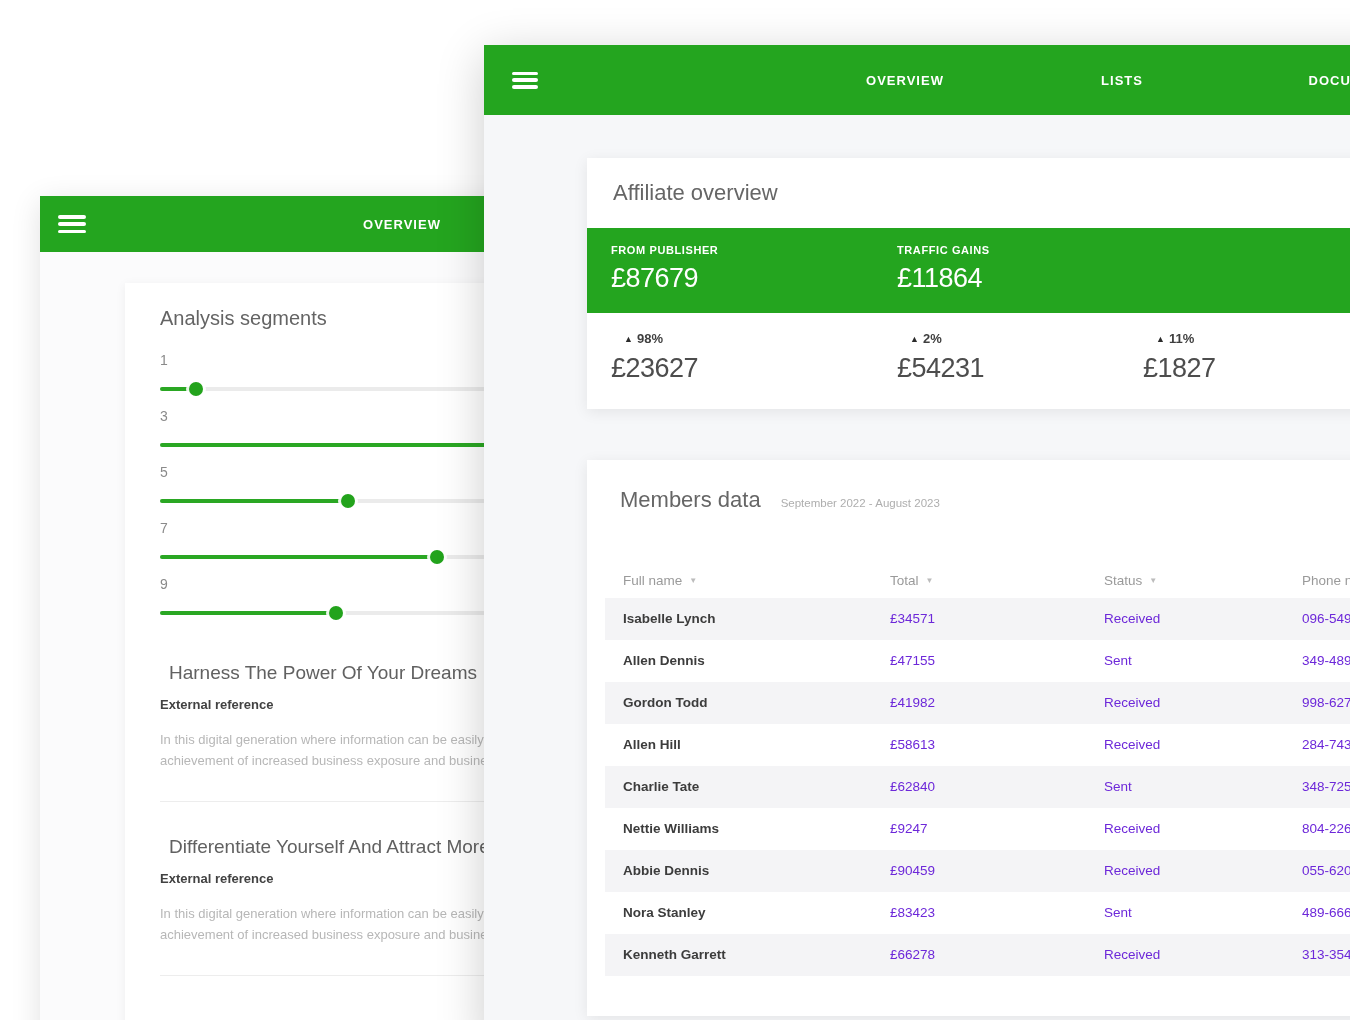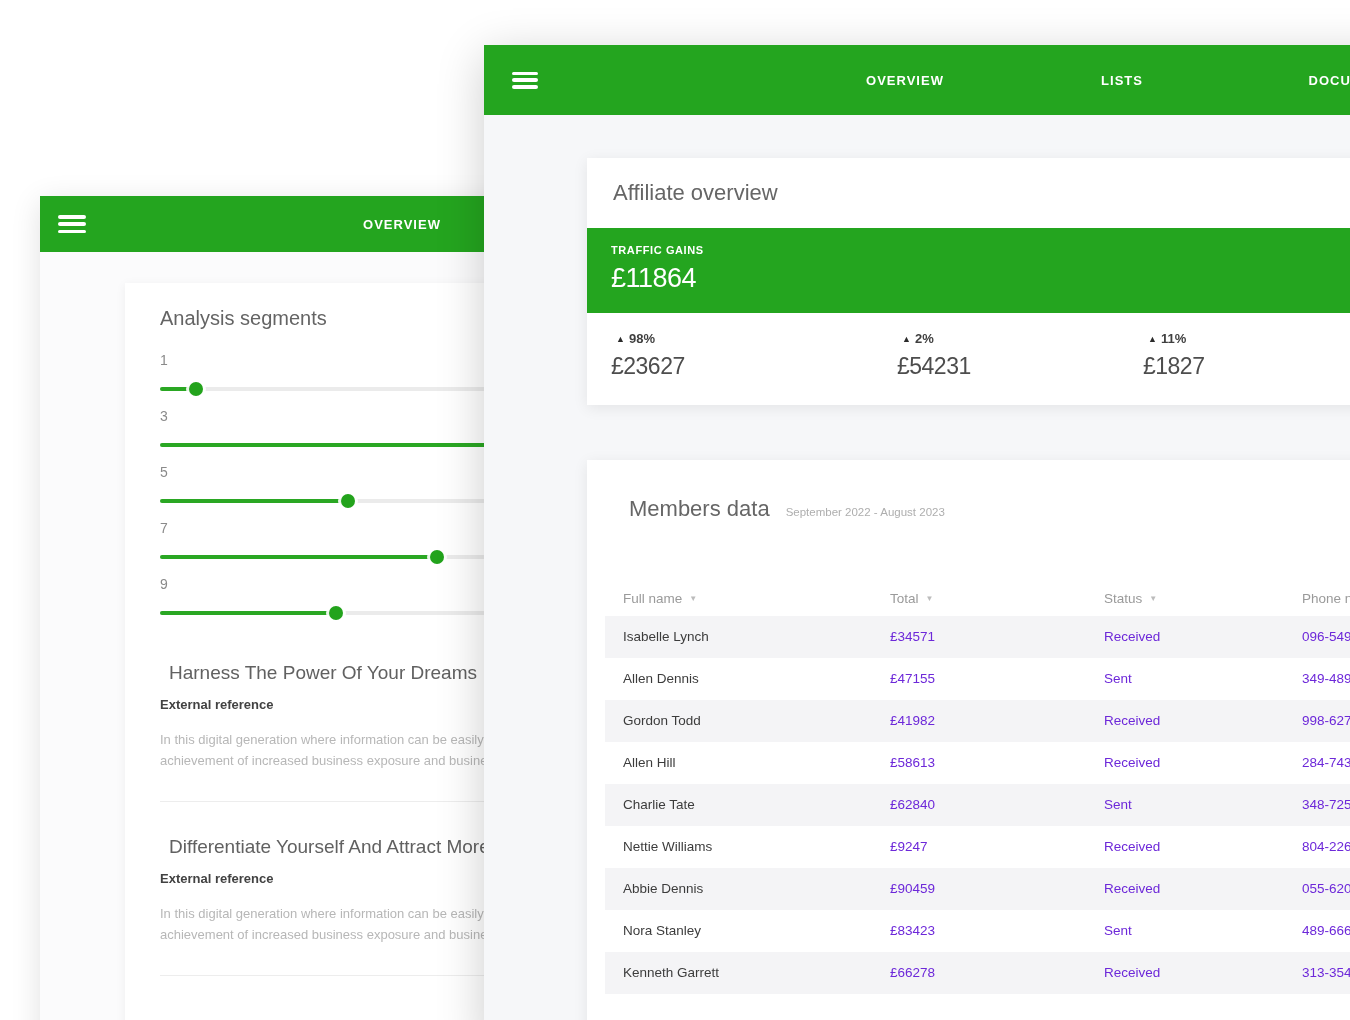--- a/index.html
+++ b/index.html
@@ -54,35 +54,35 @@
   
   .card{position:absolute;left:103px;width:810px;background:#ffffff;box-shadow:0 3px 14px rgba(0,0,0,.08);}
   .affiliate-card{top:113px;}
   .card-title{font-size:22px;color:#666666;font-weight:400;}
   .affiliate-card .card-title{padding:22px 26px 22px 26px;margin:0;}
   .stat-grid{display:grid;grid-template-columns:286px 246px 1fr;}
   .green-band{background:#24a51f;padding:16px 0 19px 24px;}
   .green-band .stat-label{font-size:11px;font-weight:bold;color:#ffffff;letter-spacing:.6px;}
   .green-band .stat-value{font-size:27px;color:#ffffff;margin-top:7px;letter-spacing:-.5px;}
   .delta-row{background:#ffffff;padding:18px 0 25px 24px;}
-  .delta-pct{font-size:13px;color:#3f3f3f;font-weight:bold;margin-left:5px;}
+  .delta-pct{font-size:13px;color:#3f3f3f;font-weight:bold;margin-left:13px;}
   .delta-pct .tri{font-size:9px;color:#2b2b2b;margin-right:4px;vertical-align:1px;}
-  .delta-value{font-size:23px;color:#4d4d4d;margin-top:7px;letter-spacing:-.5px;}
+  .delta-value{font-size:27px;color:#4d4d4d;margin-top:7px;letter-spacing:-.5px;}
   
   .members-card{top:415px;padding-bottom:40px;}
   .members-head{padding:20px 26px 0 26px;display:flex;align-items:baseline;}
-  .members-head .card-title{margin:16px;}
-  .members-sub{font-size:11.5px;color:#aeaeae;}
+  .members-head .card-title{margin:7px;}
+  .members-sub{font-size:11.5px;color:#aeaeae;margin-left:13px;}
   .tgrid{display:grid;grid-template-columns:267px 214px 198px 1fr;align-items:center;}
   .thead{padding:16px 0 10px 36px;font-size:13.5px;color:#9a9a9a;}
   .th{cursor:pointer;white-space:nowrap;margin-top:37px;}
   .caret{font-size:8px;color:#bcbcbc;margin-left:7px;vertical-align:2px;}
   .trow{margin:0 18px;padding:13px 0 13px 18px;font-size:13.5px;line-height:16px;white-space:nowrap;}
   .trow:nth-child(odd){background:#f4f4f6;}
-  .td-name{color:#3c3c3c;font-weight:normal;}
+  .td-name{color:#3c3c3c;font-weight:bold;}
   .td{color:#6d28d9;}
 </style>
 </head>
 <body>
 
 <div class="window left-window">
   <div class="appbar">
     <div class="hamburger">
       <span></span>
         <span></span>
@@ -162,20 +162,24 @@
     <div class="navlabel nav-1">OVERVIEW</div>
     <div class="navlabel nav-2">LISTS</div>
     <div class="navlabel nav-3">DOCUMENTS</div>
   </div>
 
   <div class="card affiliate-card">
     <h2 class="card-title">Affiliate overview</h2>
 
     <div class="stat-grid green-band">
       <div>
+        <div class="stat-label">FROM PUBLISHER</div>
+        <div class="stat-value">£87679</div>
+      </div>
+      <div>
         <div class="stat-label">TRAFFIC GAINS</div>
         <div class="stat-value">£11864</div>
       </div>
     </div>
 
     <div class="stat-grid delta-row">
       <div>
         <div class="delta-pct"><span class="tri">▲</span><span>98%</span></div>
         <div class="delta-value">£23627</div>
       </div>

